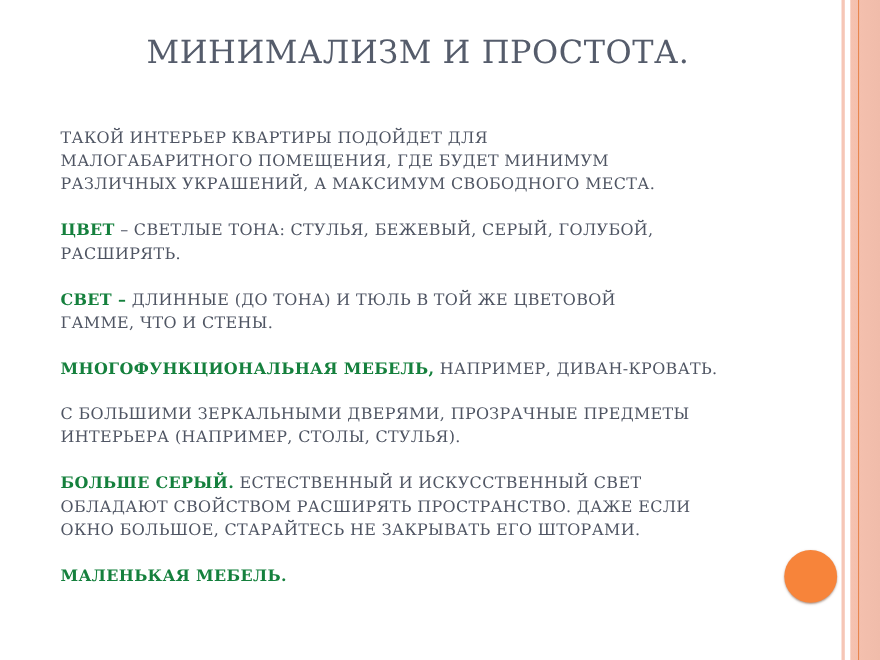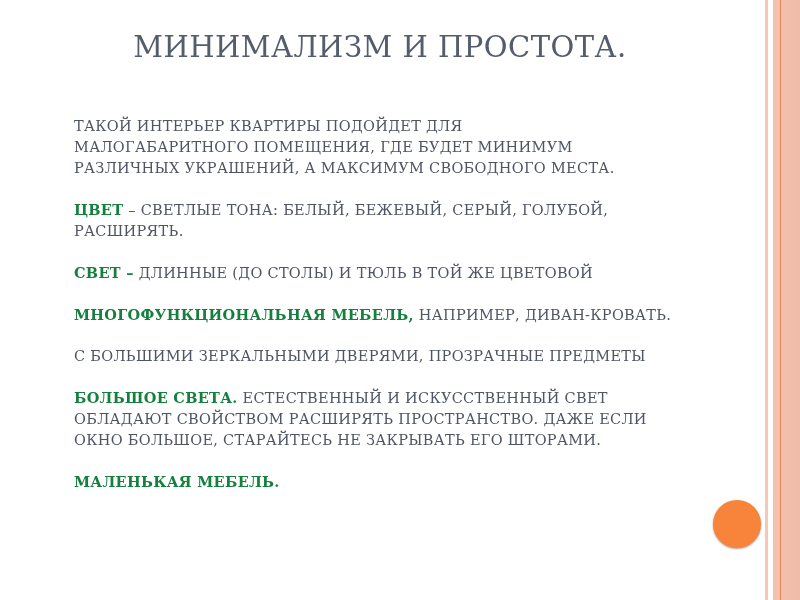--- a/index.html
+++ b/index.html
@@ -37,21 +37,21 @@
       font-family: "DejaVu Serif", serif;
       font-size: 14.5px;
       line-height: 21px;
       color: #4f5563;
       letter-spacing: 0.3px;
     }
     .para {
       margin: 0 0 20px 0;
       white-space: nowrap;
     }
-    .para .line { display: block; margin-left: 19px; }
+    .para .line { display: block; }
     .b { font-weight: bold; color: #15803d; }
     .stripe-thin {
       position: absolute;
       left: 765px;
       top: 0;
       width: 3px;
       height: 600px;
       background: #f6c6b6;
     }
     .stripe-band {
@@ -94,38 +94,40 @@
 
   <div class="body">
 
     <div class="para">
       <span class="line">ТАКОЙ ИНТЕРЬЕР КВАРТИРЫ ПОДОЙДЕТ ДЛЯ</span>
       <span class="line">МАЛОГАБАРИТНОГО ПОМЕЩЕНИЯ, ГДЕ БУДЕТ МИНИМУМ</span>
       <span class="line">РАЗЛИЧНЫХ УКРАШЕНИЙ, А МАКСИМУМ СВОБОДНОГО МЕСТА.</span>
     </div>
 
     <div class="para">
-      <span class="line"><span class="b">ЦВЕТ</span><span> – СВЕТЛЫЕ ТОНА: БЕЛЫЙ, БЕЖЕВЫЙ, СЕРЫЙ, ГОЛУБОЙ,</span></span>
+      <span class="line"><span class="b">ЦВЕТ</span><span> – СВЕТЛЫЕ ТОНА: СТУЛЬЯ, БЕЖЕВЫЙ, СЕРЫЙ, ГОЛУБОЙ,</span></span>
       <span class="line">РАСШИРЯТЬ.</span>
     </div>
 
     <div class="para">
-      <span class="line"><span class="b">СВЕТ –</span><span> ДЛИННЫЕ (ДО СТОЛЫ) И ТЮЛЬ В ТОЙ ЖЕ ЦВЕТОВОЙ</span></span>
+      <span class="line"><span class="b">СВЕТ –</span><span> ДЛИННЫЕ (ДО ТОНА) И ТЮЛЬ В ТОЙ ЖЕ ЦВЕТОВОЙ</span></span>
+      <span class="line">ГАММЕ, ЧТО И СТЕНЫ.</span>
     </div>
 
     <div class="para">
       <span class="line"><span class="b">МНОГОФУНКЦИОНАЛЬНАЯ МЕБЕЛЬ,</span><span> НАПРИМЕР, ДИВАН-КРОВАТЬ.</span></span>
     </div>
 
     <div class="para">
       <span class="line">С БОЛЬШИМИ ЗЕРКАЛЬНЫМИ ДВЕРЯМИ, ПРОЗРАЧНЫЕ ПРЕДМЕТЫ</span>
+      <span class="line">ИНТЕРЬЕРА (НАПРИМЕР, СТОЛЫ, СТУЛЬЯ).</span>
     </div>
 
     <div class="para">
-      <span class="line"><span class="b">БОЛЬШОЕ СВЕТА.</span><span> ЕСТЕСТВЕННЫЙ И ИСКУССТВЕННЫЙ СВЕТ</span></span>
+      <span class="line"><span class="b">БОЛЬШЕ СЕРЫЙ.</span><span> ЕСТЕСТВЕННЫЙ И ИСКУССТВЕННЫЙ СВЕТ</span></span>
       <span class="line">ОБЛАДАЮТ СВОЙСТВОМ РАСШИРЯТЬ ПРОСТРАНСТВО. ДАЖЕ ЕСЛИ</span>
       <span class="line">ОКНО БОЛЬШОЕ, СТАРАЙТЕСЬ НЕ ЗАКРЫВАТЬ ЕГО ШТОРАМИ.</span>
     </div>
 
     <div class="para">
       <span class="line b">МАЛЕНЬКАЯ МЕБЕЛЬ.</span>
     </div>
 
   </div>
 

